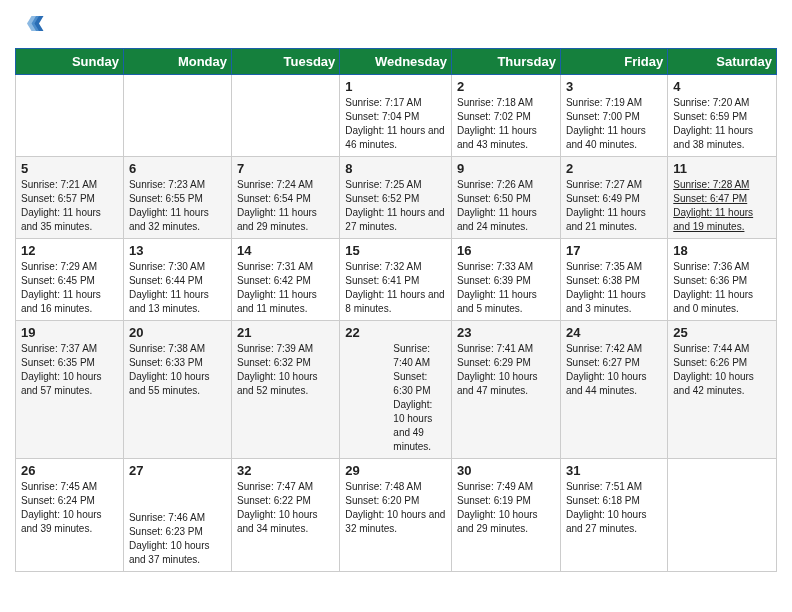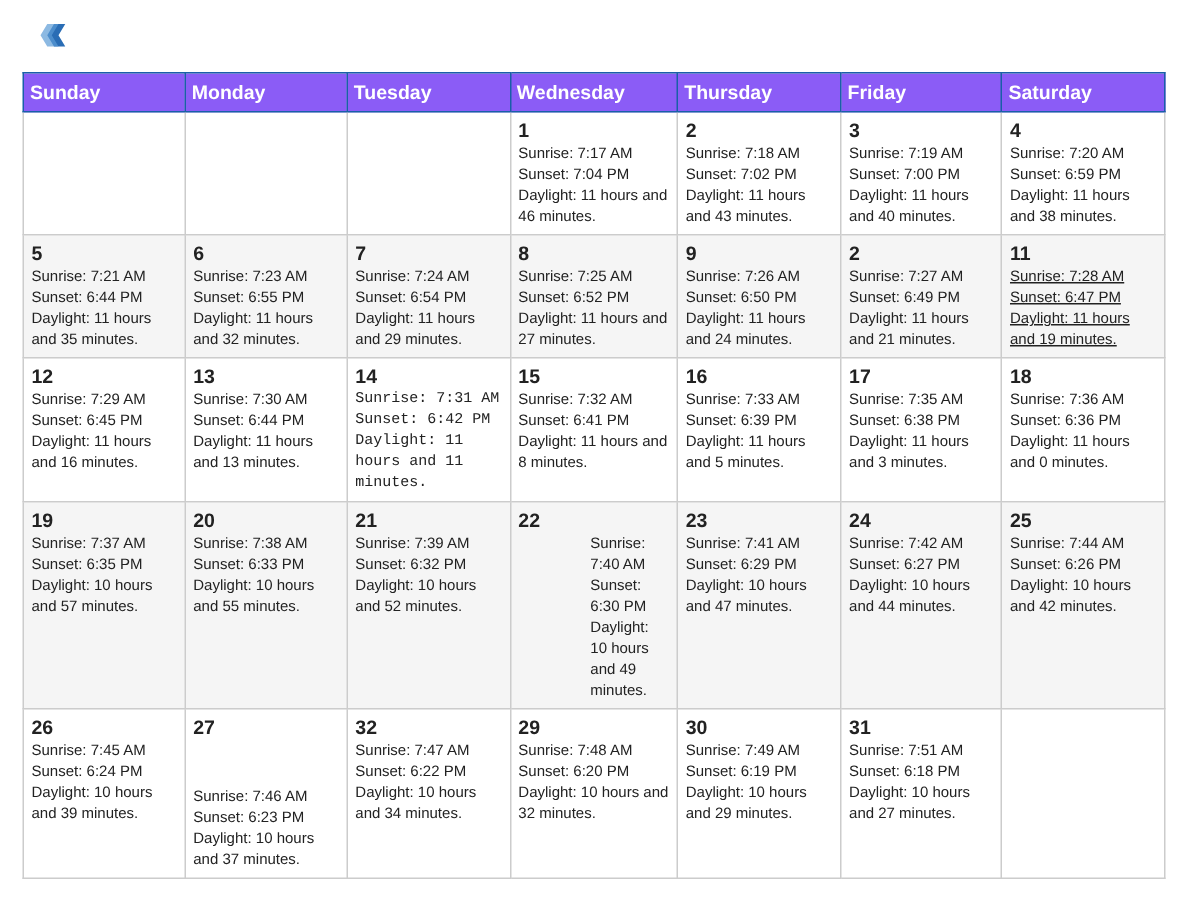--- a/index.html
+++ b/index.html
@@ -58,26 +58,26 @@
       font-size: 14px;
       color: #444;
       margin-top: 2px;
     }
     .calendar {
       width: 100%;
       border-collapse: collapse;
       border: 1px solid #ccc;
     }
     .calendar th {
-      background: #8b5cf6;
+      background: #15803d;
       color: #fff;
       font-size: 13px;
       font-weight: bold;
       padding: 5px 4px;
-      text-align: left;
+      text-align: right;
       border: 1px solid #1a5fa8;
     }
     .calendar td {
       vertical-align: top;
       border: 1px solid #ccc;
       padding: 4px 5px;
       font-size: 10.5px;
       color: #222;
       width: 113px;
       min-height: 80px;
@@ -161,21 +161,21 @@
             <span class="day-num">4</span>
             <div class="day-info" style="white-space: pre-line;">Sunrise: 7:20 AM
 Sunset: 6:59 PM
 Daylight: 11 hours and 38 minutes.</div>
           </td>
         </tr>
         <tr>
           <td>
             <span class="day-num">5</span>
             <div class="day-info" style="white-space: pre-line;">Sunrise: 7:21 AM
-Sunset: 6:44 PM
+Sunset: 6:57 PM
 Daylight: 11 hours and 35 minutes.</div>
           </td>
           <td>
             <span class="day-num">6</span>
             <div class="day-info" style="white-space: pre-line;">Sunrise: 7:23 AM
 Sunset: 6:55 PM
 Daylight: 11 hours and 32 minutes.</div>
           </td>
           <td>
             <span class="day-num">7</span>
@@ -216,21 +216,21 @@
 Daylight: 11 hours and 16 minutes.</div>
           </td>
           <td>
             <span class="day-num">13</span>
             <div class="day-info" style="white-space: pre-line;">Sunrise: 7:30 AM
 Sunset: 6:44 PM
 Daylight: 11 hours and 13 minutes.</div>
           </td>
           <td>
             <span class="day-num">14</span>
-            <div class="day-info" style="white-space: pre-line; font-family: Liberation Mono, monospace;">Sunrise: 7:31 AM
+            <div class="day-info" style="white-space: pre-line;">Sunrise: 7:31 AM
 Sunset: 6:42 PM
 Daylight: 11 hours and 11 minutes.</div>
           </td>
           <td>
             <span class="day-num">15</span>
             <div class="day-info" style="white-space: pre-line;">Sunrise: 7:32 AM
 Sunset: 6:41 PM
 Daylight: 11 hours and 8 minutes.</div>
           </td>
           <td>

